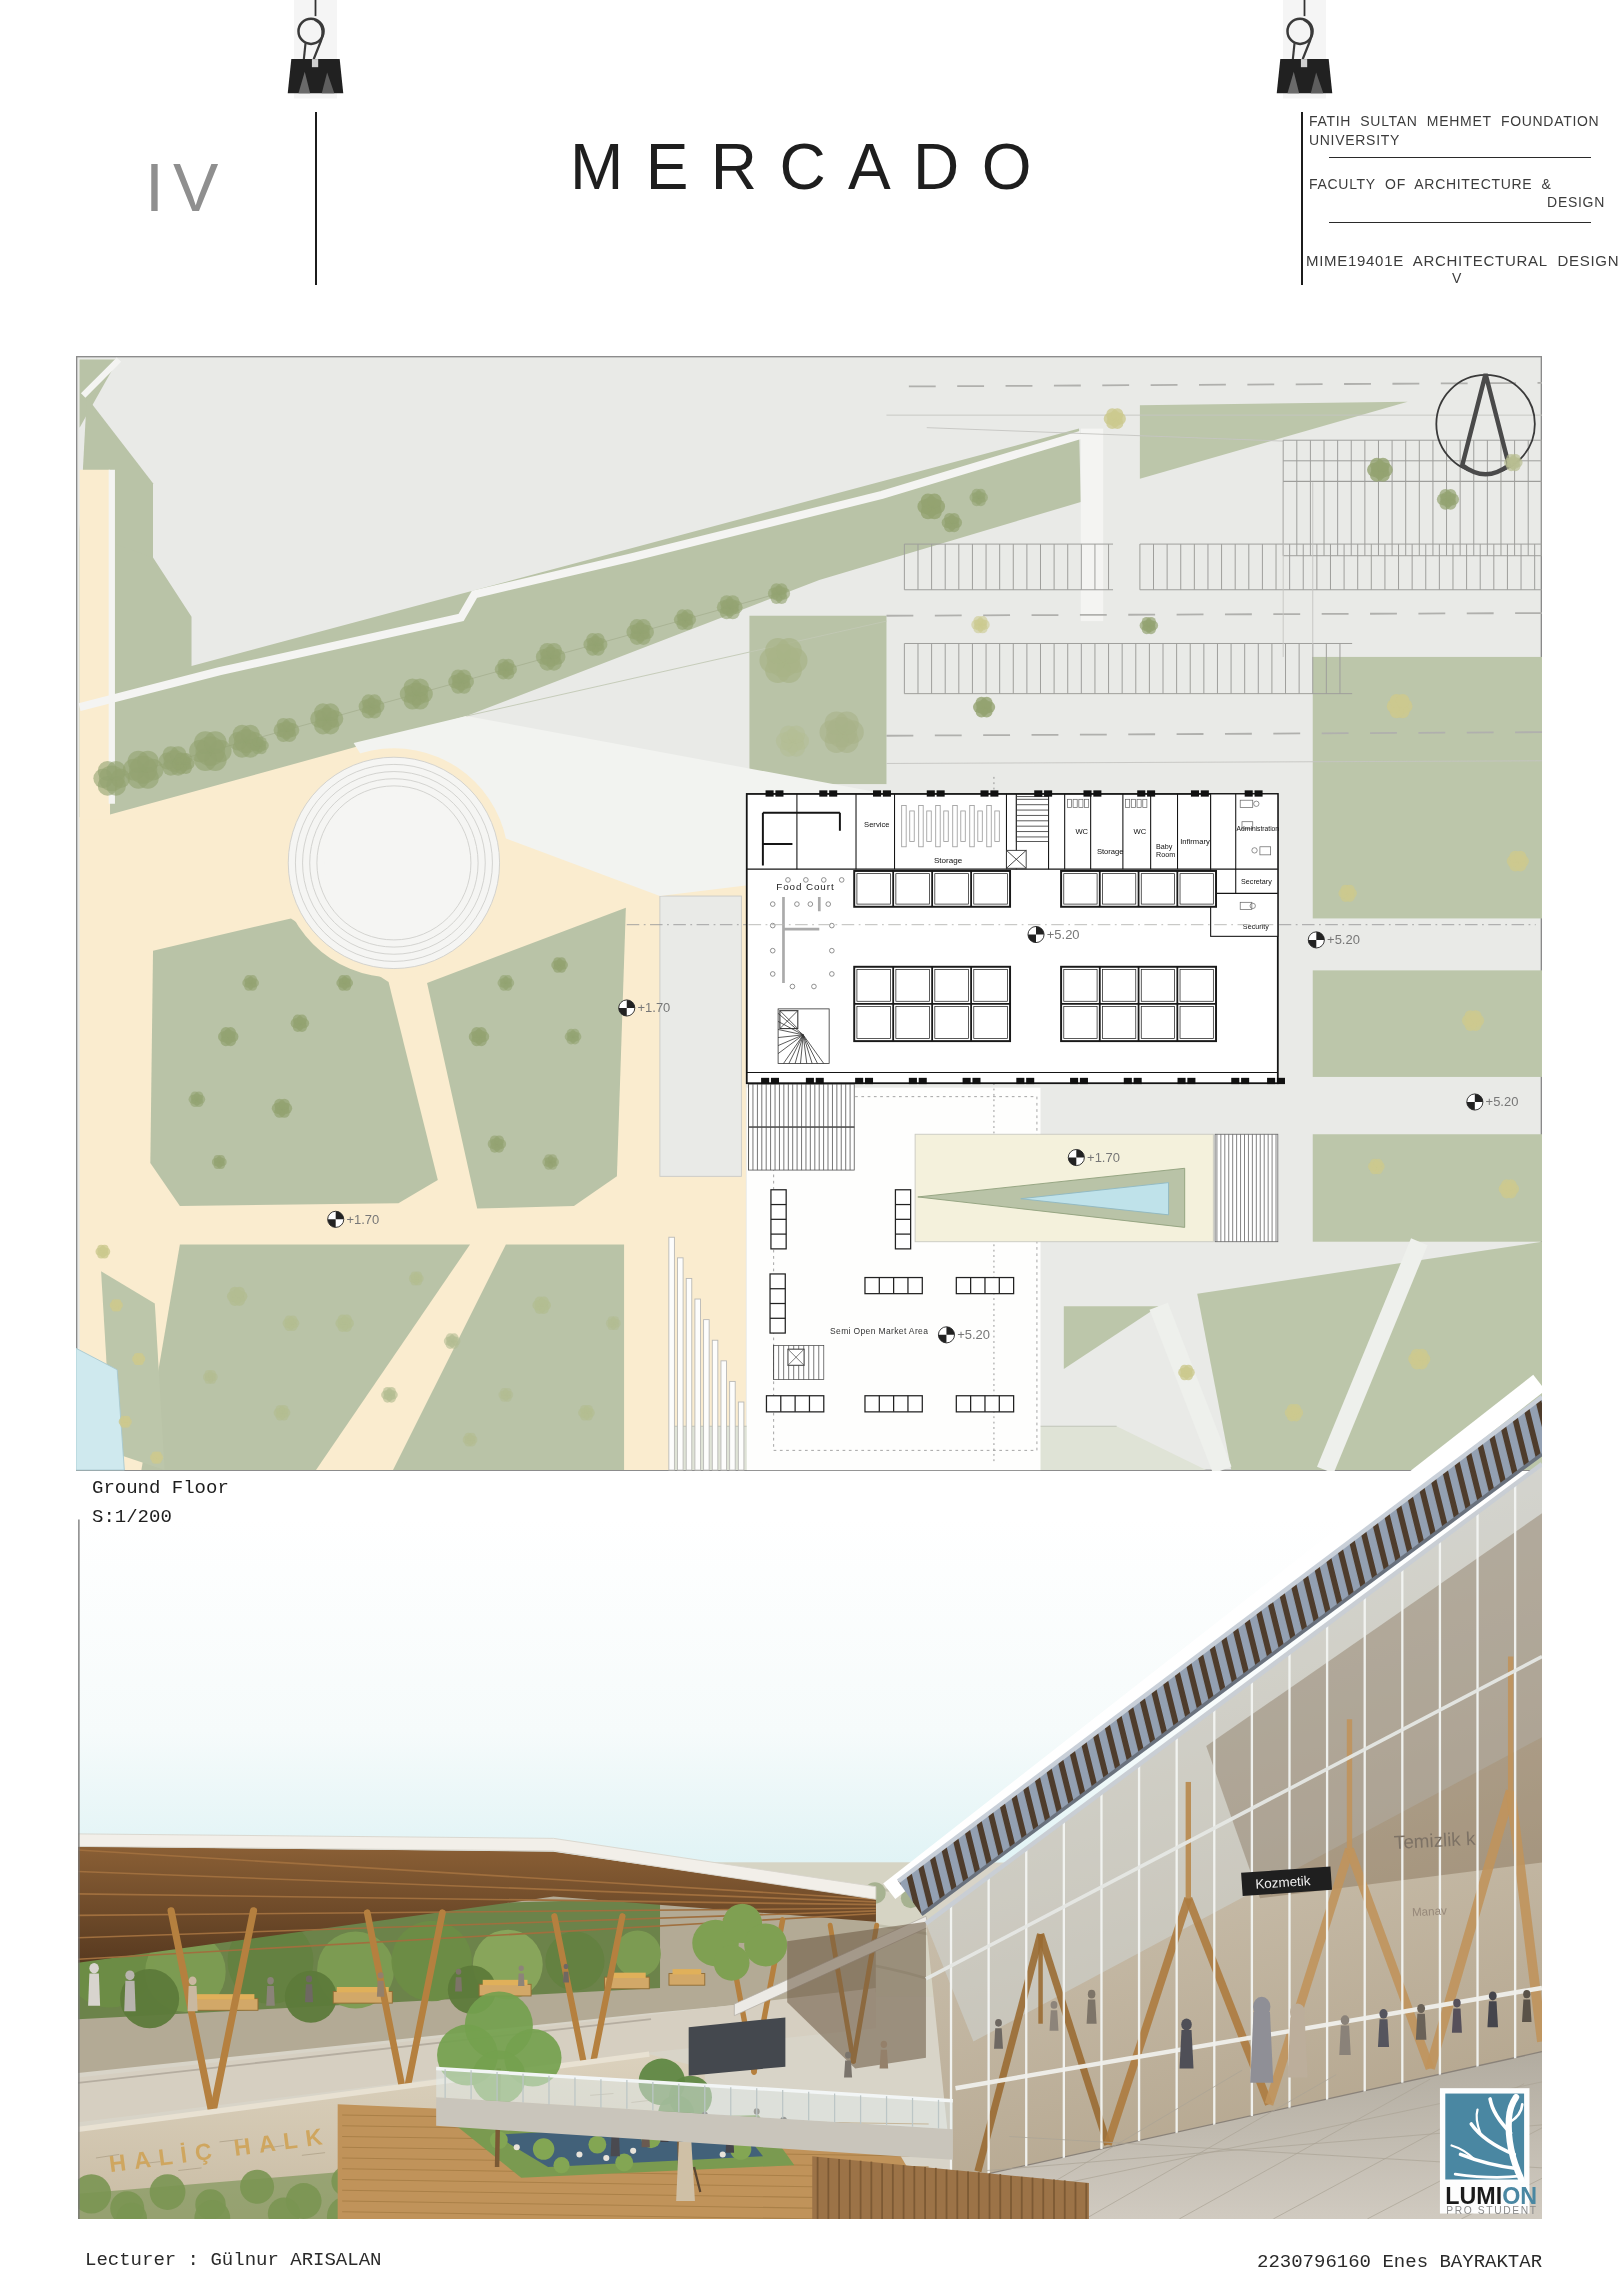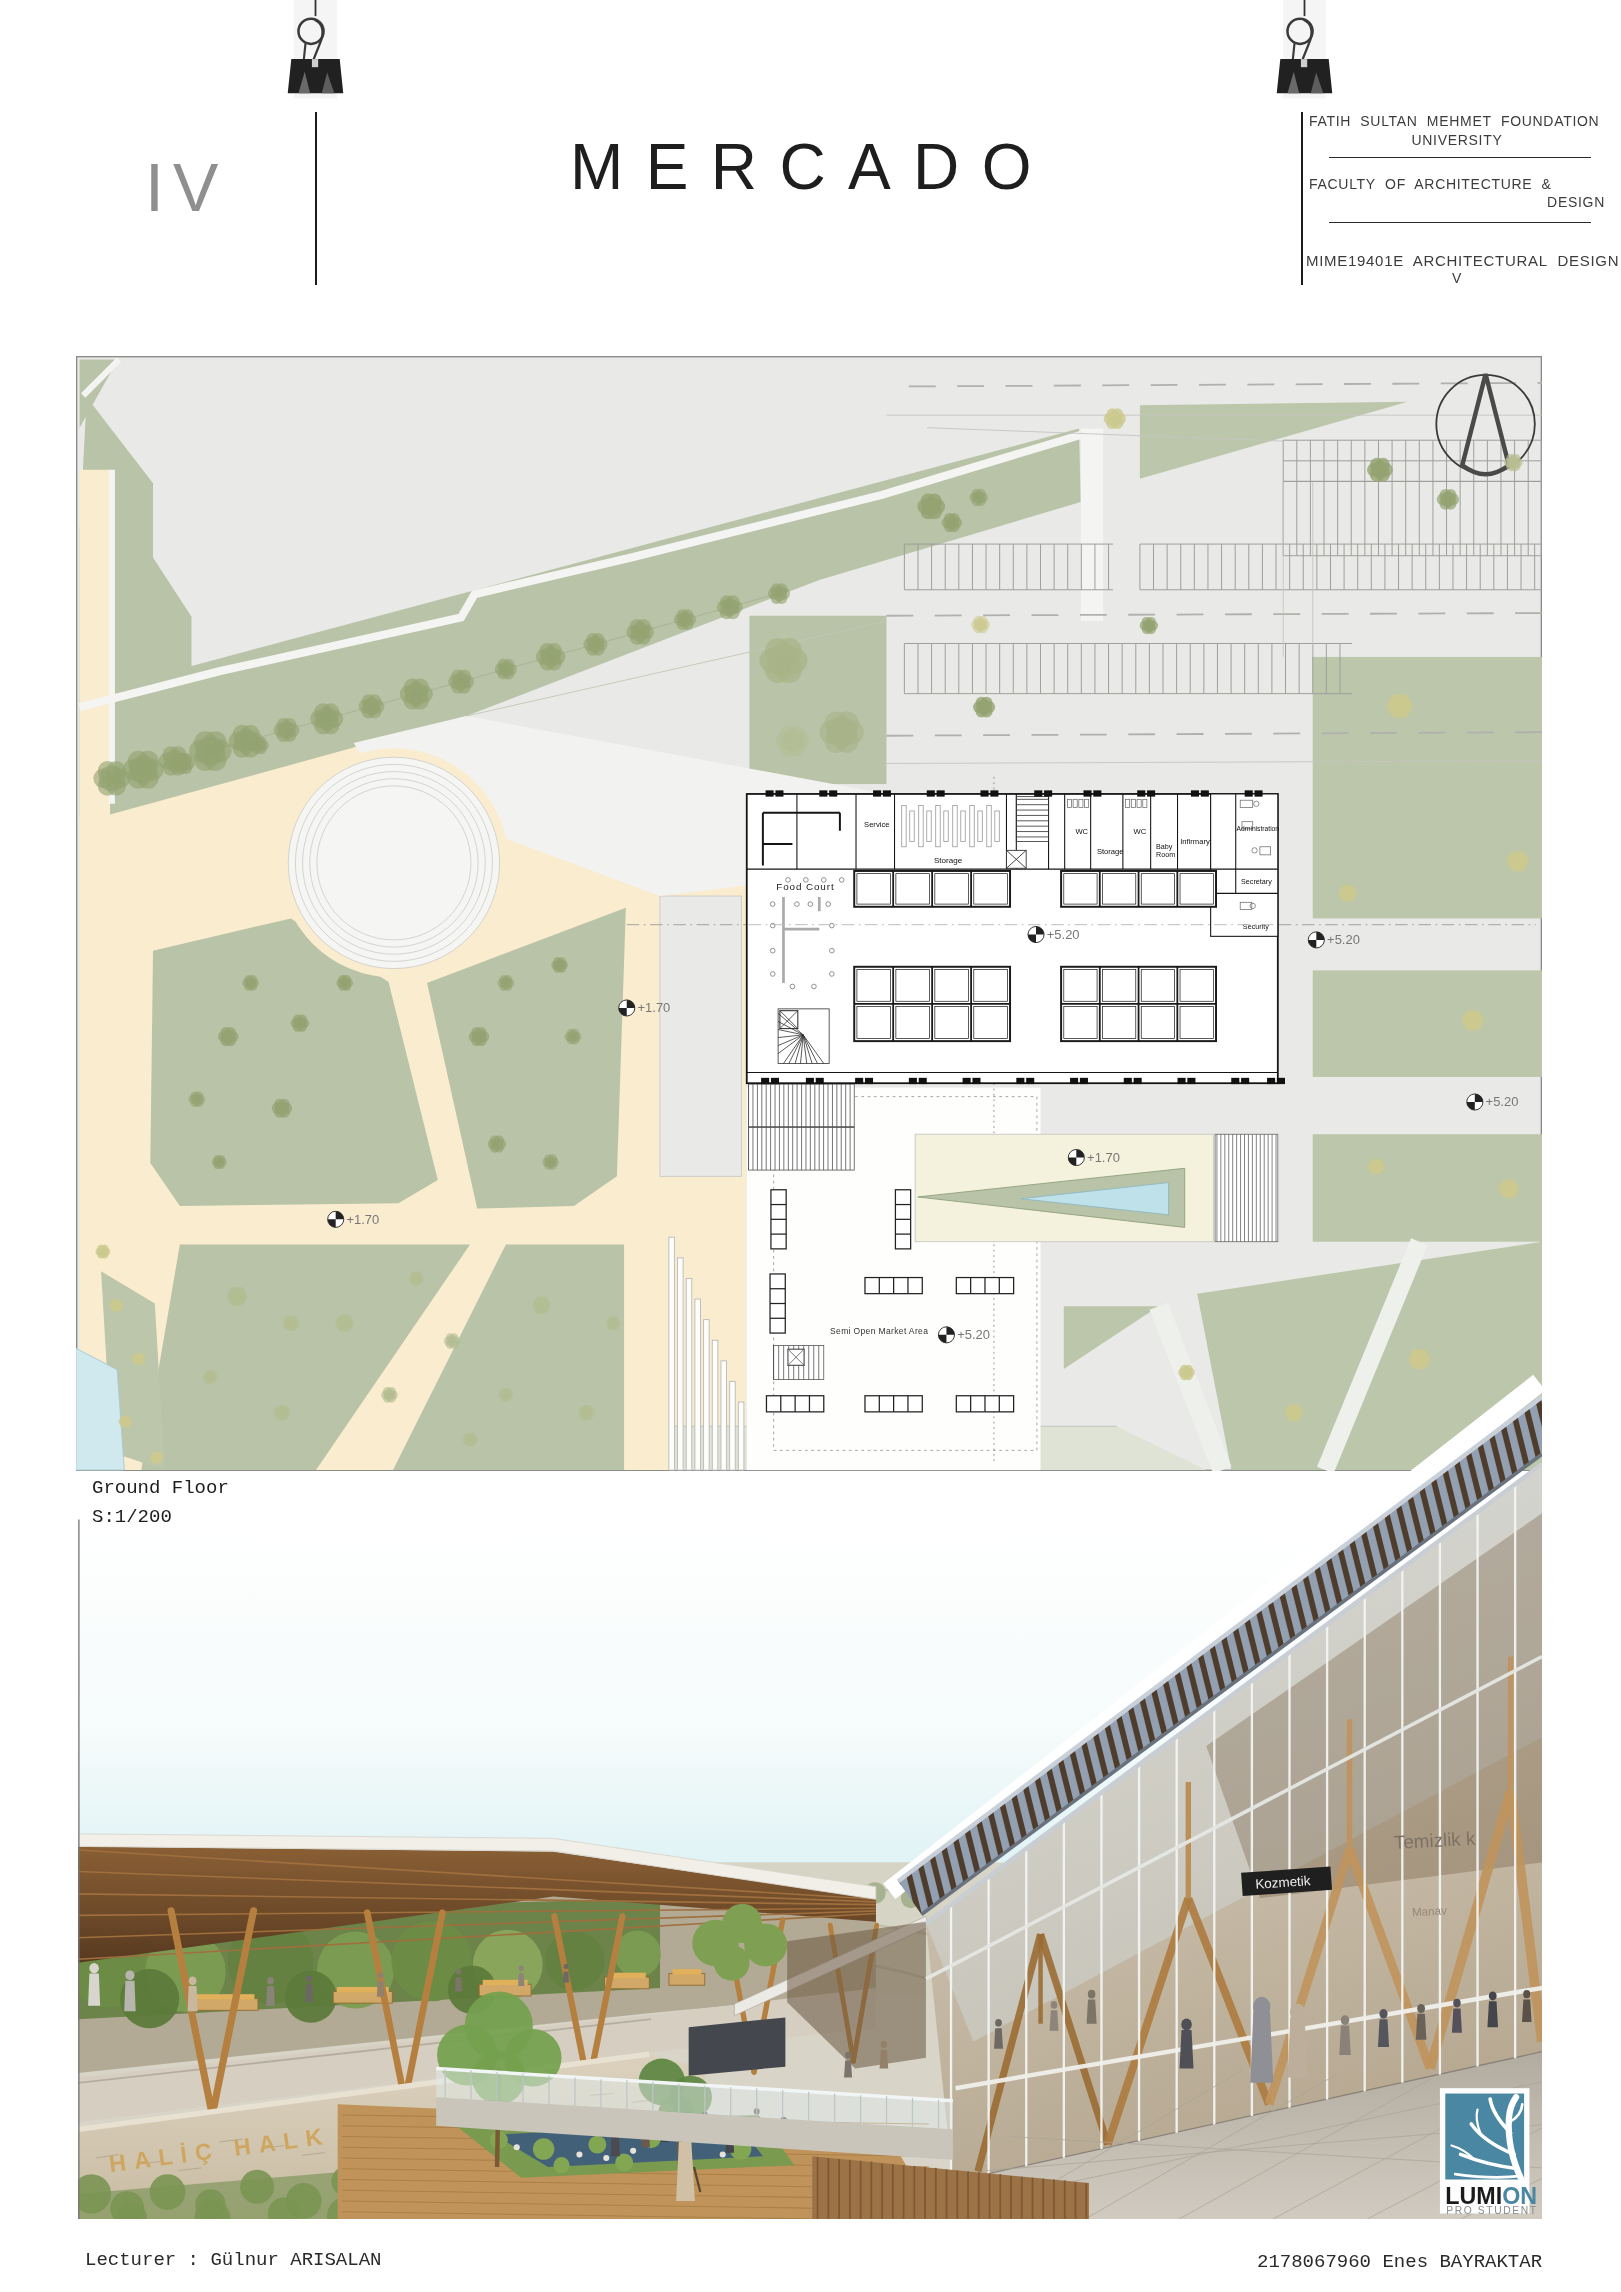--- a/index.html
+++ b/index.html
@@ -34,21 +34,21 @@
 
 <div class="abs" style="left:145px;top:148px;font-size:68px;color:#8f8f8f;letter-spacing:9px;font-weight:400;">IV</div>
 
 <div class="abs" style="left:315px;top:112px;width:1.8px;height:173px;background:#1c1c1c;"></div>
 
 <div class="abs" style="left:570px;top:130px;font-size:64px;color:#1e1e1e;letter-spacing:22.4px;font-weight:400;text-align:right;">MERCADO</div>
 
 <div class="abs" style="left:1301px;top:112px;width:2.2px;height:173px;background:#1c1c1c;"></div>
 
 <div class="abs" style="left:1309px;top:113px;width:296px;font-size:14px;letter-spacing:0.7px;color:#3c3c3c;white-space:nowrap;">FATIH&nbsp; SULTAN&nbsp; MEHMET&nbsp; FOUNDATION</div>
-<div class="abs" style="left:1309px;top:132px;width:296px;text-align:center;font-size:14px;letter-spacing:0.7px;color:#3c3c3c;">UNIVERSITY</div>
+<div class="abs" style="left:1309px;top:132px;width:296px;text-align:left;font-size:14px;letter-spacing:0.7px;color:#3c3c3c;">UNIVERSITY</div>
 
 <div class="abs" style="left:1329px;top:157px;width:262px;height:1.4px;background:#2a2a2a;"></div>
 
 <div class="abs" style="left:1309px;top:176px;width:296px;text-align:left;font-size:14px;letter-spacing:0.7px;color:#3c3c3c;white-space:nowrap;">FACULTY&nbsp; OF&nbsp; ARCHITECTURE&nbsp; &amp;</div>
 <div class="abs" style="left:1309px;top:194px;width:296px;text-align:right;font-size:14px;letter-spacing:0.7px;color:#3c3c3c;">DESIGN</div>
 
 <div class="abs" style="left:1329px;top:222px;width:262px;height:1.4px;background:#2a2a2a;"></div>
 
 <div class="abs" style="left:1306px;top:252px;width:303px;text-align:left;font-size:15px;letter-spacing:0.7px;color:#3c3c3c;white-space:nowrap;">MIME19401E&nbsp; ARCHITECTURAL&nbsp; DESIGN</div>
 <div class="abs" style="left:1309px;top:270px;width:296px;text-align:center;font-size:14px;letter-spacing:0.7px;color:#3c3c3c;">V</div>
@@ -1552,14 +1552,14 @@
 <path d="M1612,910 Q1580,914 1538,908" stroke-width="3"></path>
 </g>
 <text x="1527" y="941" font-size="26" font-weight="bold" fill="#1a1a1a" font-family="Liberation Sans,sans-serif" letter-spacing="0">LUMI<tspan fill="#4a87a2">ON</tspan></text>
 <text x="1528" y="952" font-size="11.5" fill="#8a8a8a" font-family="Liberation Sans,sans-serif" letter-spacing="1.8">PRO STUDENT</text>
 </g>
 <line x1="1" y1="177" x2="1" y2="958" stroke="#777" stroke-width="1.5"></line>
 </svg>
 
 <div class="abs" style="left:85px;top:2249px;font-family:Liberation Mono, monospace;font-size:19px;color:#2a2a2a;">Lecturer :   Gülnur ARISALAN</div>
 
-<div class="abs" style="left:1257px;top:2251px;font-family:'Liberation Mono',monospace;font-size:19px;color:#2a2a2a;">2178067960 Enes BAYRAKTAR</div>
+<div class="abs" style="left:1257px;top:2251px;font-family:'Liberation Mono',monospace;font-size:19px;color:#2a2a2a;">2230796160 Enes BAYRAKTAR</div>
 
 
 </body></html>

